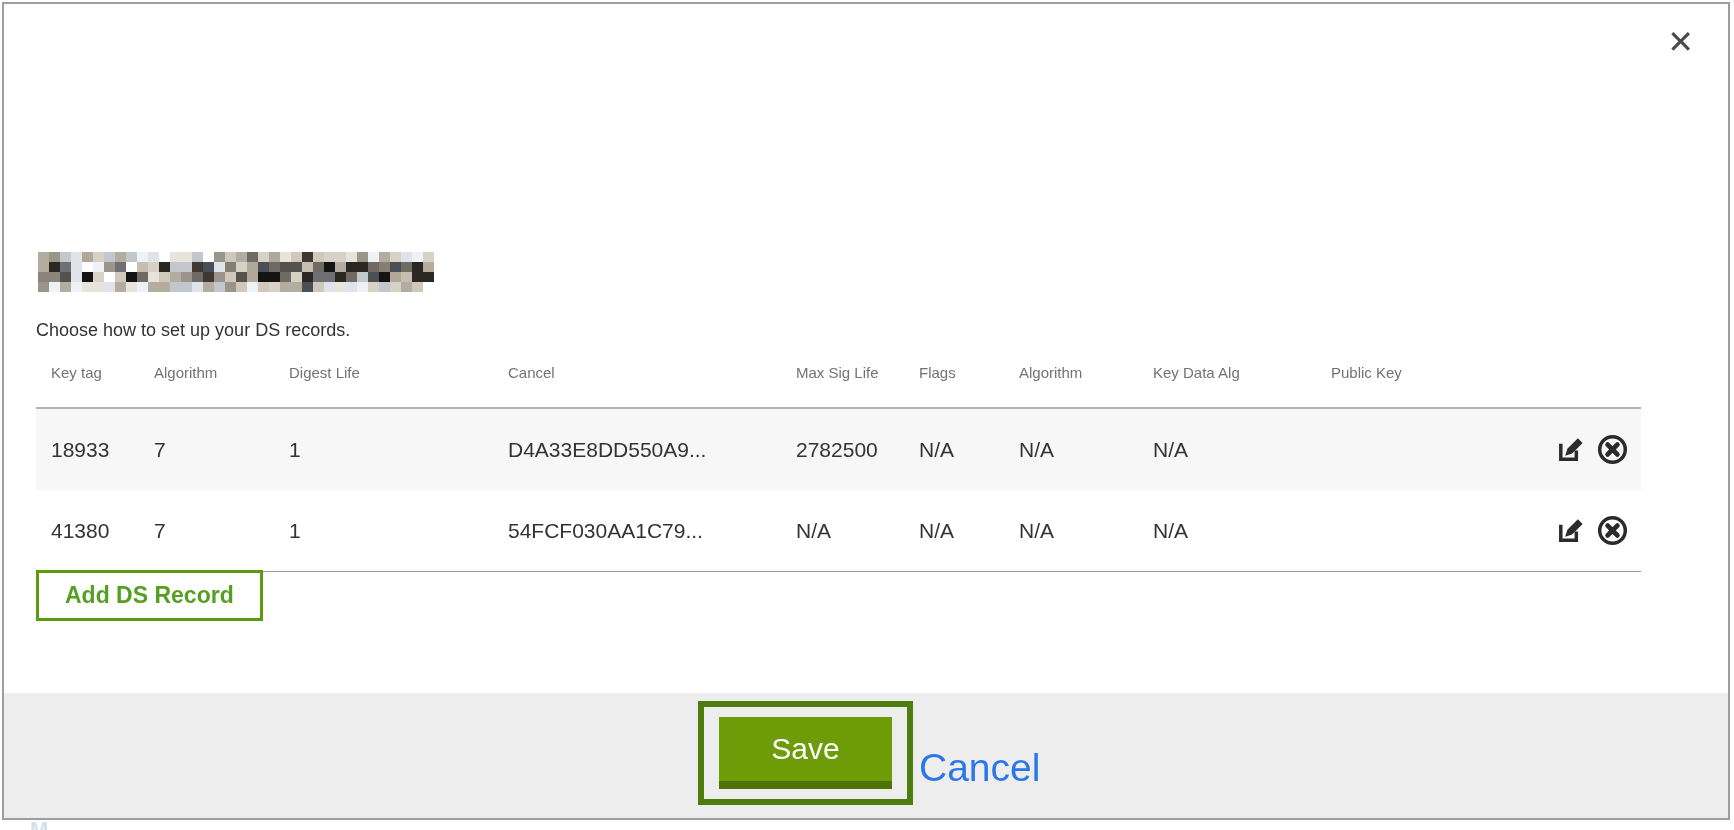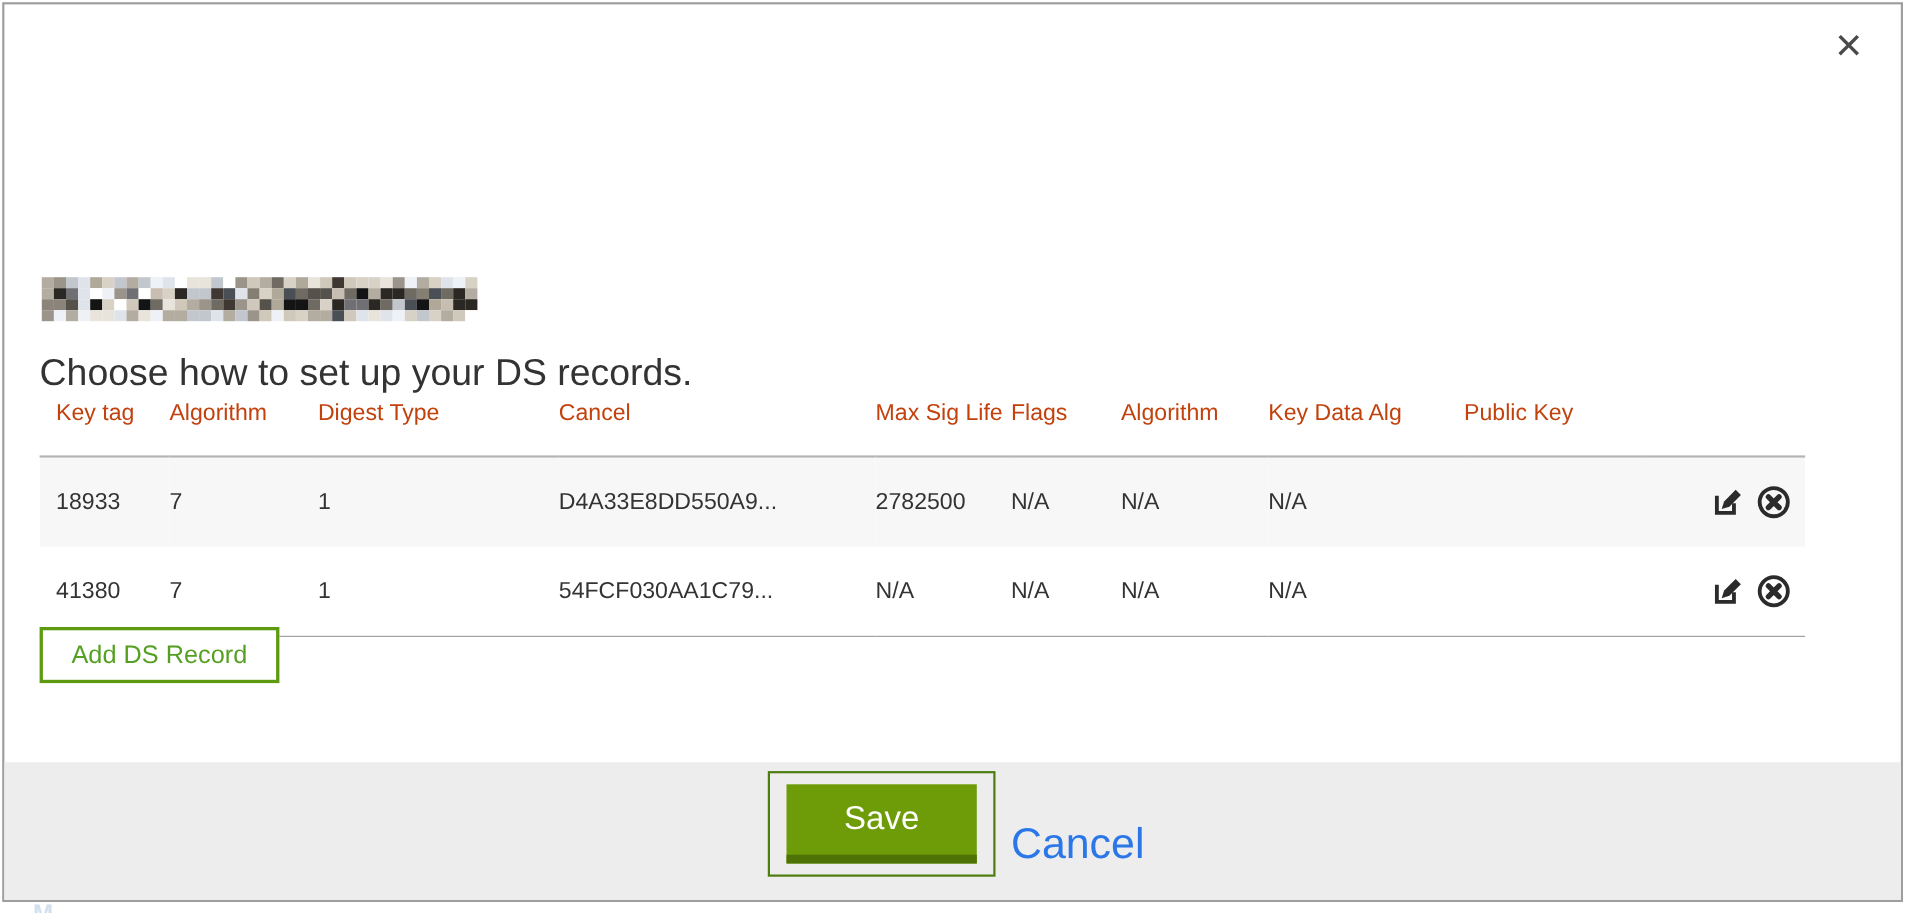--- a/index.html
+++ b/index.html
@@ -23,29 +23,29 @@
   }
 
   .mosaic {
     position:absolute; left:34px; top:248px;
     font-size:0; line-height:0;
   }
   .mosaic .px { display:inline-block; width:11px; height:10px; }
 
   .instruction {
     position:absolute; left:32px; top:316px;
-    font-size:34px; color:#333333;
+    font-size:18px; color:#333333;
   }
 
   .ds-table {
     position:absolute; left:32px; top:354px;
     width:1605px; border-collapse:collapse; table-layout:fixed;
   }
   .ds-table th {
-    text-align:left; font-size:21px; font-weight:400; color:#c2410c;
+    text-align:left; font-size:15px; font-weight:400; color:#737373;
     padding:6px 0 26px 0; border-bottom:2px solid #b3b3b3; white-space:nowrap;
   }
   .ds-table td {
     font-size:21px; color:#333333; padding:24px 0; white-space:nowrap;
     overflow:hidden; text-overflow:ellipsis;
   }
   .ds-table tr.stripe td { background:#f7f7f7; }
   .ds-table tbody tr:last-child td { border-bottom:1px solid #9a9a9a; }
   .ds-table .c1 { width:118px; } .ds-table .c2 { width:135px; }
   .ds-table .c3 { width:219px; } .ds-table .c4 { width:288px; }
@@ -54,31 +54,31 @@
   .ds-table .c9 { width:160px; } .ds-table .c10 { width:150px; }
   .ds-table .pad-first { padding-left:15px; }
   .actions-cell { text-align:right; padding-right:12px !important; }
   .icon-btn { display:inline-block; vertical-align:middle; cursor:pointer; line-height:0; background:none; border:none; padding:0; }
   .icon-btn + .icon-btn { margin-left:3px; }
 
   .add-btn {
     position:absolute; left:32px; top:566px;
     background:#ffffff; border:3px solid #5c9b10; color:#55a021;
     font-size:23px; font-family:"Liberation Sans", sans-serif;
-    padding:9px 26px; cursor:pointer;
+    padding:9px 26px; cursor:pointer;font-weight:bold;
   }
 
   .footer {
     position:absolute; left:0; right:0; bottom:0; height:125px;
     background:#ededed;
   }
 
   .annotation-box {
     position:absolute; left:694px; top:697px;
-    border:2px solid #4d7c0f; padding:10px 15px; background:transparent;
+    border:6px solid #4d7c0f; padding:10px 15px; background:transparent;
   }
   .save-btn {
     display:block; width:173px; height:72px;
     background:#6e9c08; border:none; border-bottom:8px solid #4f7207;
     color:#ffffff; font-size:30px; font-family:"Liberation Sans", sans-serif;
     cursor:pointer;
   }
   .cancel-link {
     position:absolute; left:915px; top:742px;
     font-size:39px; color:#2c77e8; text-decoration:none; cursor:pointer;
@@ -100,21 +100,21 @@
 
   <div class="mosaic"><span class="px" style="background: rgb(179, 172, 160);"></span><span class="px" style="background: rgb(154, 148, 138);"></span><span class="px" style="background: rgb(194, 198, 205);"></span><span class="px" style="background: rgb(223, 227, 234);"></span><span class="px" style="background: rgb(176, 168, 152);"></span><span class="px" style="background: rgb(216, 210, 198);"></span><span class="px" style="background: rgb(194, 198, 205);"></span><span class="px" style="background: rgb(179, 172, 160);"></span><span class="px" style="background: rgb(194, 198, 205);"></span><span class="px" style="background: rgb(238, 241, 245);"></span><span class="px" style="background: rgb(223, 227, 234);"></span><span class="px" style="background: rgb(255, 255, 255);"></span><span class="px" style="background: rgb(232, 228, 220);"></span><span class="px" style="background: rgb(232, 228, 220);"></span><span class="px" style="background: rgb(194, 198, 205);"></span><span class="px" style="background: rgb(255, 255, 255);"></span><span class="px" style="background: rgb(154, 148, 138);"></span><span class="px" style="background: rgb(207, 200, 187);"></span><span class="px" style="background: rgb(179, 172, 160);"></span><span class="px" style="background: rgb(111, 107, 99);"></span><span class="px" style="background: rgb(216, 210, 198);"></span><span class="px" style="background: rgb(176, 168, 152);"></span><span class="px" style="background: rgb(232, 228, 220);"></span><span class="px" style="background: rgb(207, 200, 187);"></span><span class="px" style="background: rgb(63, 56, 50);"></span><span class="px" style="background: rgb(207, 200, 187);"></span><span class="px" style="background: rgb(216, 210, 198);"></span><span class="px" style="background: rgb(216, 210, 198);"></span><span class="px" style="background: rgb(232, 228, 220);"></span><span class="px" style="background: rgb(154, 148, 138);"></span><span class="px" style="background: rgb(238, 241, 245);"></span><span class="px" style="background: rgb(179, 172, 160);"></span><span class="px" style="background: rgb(216, 210, 198);"></span><span class="px" style="background: rgb(223, 227, 234);"></span><span class="px" style="background: rgb(238, 241, 245);"></span><span class="px" style="background: rgb(216, 210, 198);"></span><br><span class="px" style="background: rgb(179, 172, 160);"></span><span class="px" style="background: rgb(43, 39, 34);"></span><span class="px" style="background: rgb(111, 111, 116);"></span><span class="px" style="background: rgb(223, 227, 234);"></span><span class="px" style="background: rgb(255, 255, 255);"></span><span class="px" style="background: rgb(238, 241, 245);"></span><span class="px" style="background: rgb(154, 148, 138);"></span><span class="px" style="background: rgb(111, 111, 116);"></span><span class="px" style="background: rgb(255, 255, 255);"></span><span class="px" style="background: rgb(199, 190, 177);"></span><span class="px" style="background: rgb(216, 210, 198);"></span><span class="px" style="background: rgb(43, 39, 34);"></span><span class="px" style="background: rgb(194, 198, 205);"></span><span class="px" style="background: rgb(194, 198, 205);"></span><span class="px" style="background: rgb(63, 56, 50);"></span><span class="px" style="background: rgb(74, 78, 85);"></span><span class="px" style="background: rgb(223, 227, 234);"></span><span class="px" style="background: rgb(133, 126, 115);"></span><span class="px" style="background: rgb(216, 210, 198);"></span><span class="px" style="background: rgb(176, 168, 152);"></span><span class="px" style="background: rgb(74, 78, 85);"></span><span class="px" style="background: rgb(111, 107, 99);"></span><span class="px" style="background: rgb(85, 81, 75);"></span><span class="px" style="background: rgb(85, 81, 75);"></span><span class="px" style="background: rgb(199, 190, 177);"></span><span class="px" style="background: rgb(111, 107, 99);"></span><span class="px" style="background: rgb(20, 20, 20);"></span><span class="px" style="background: rgb(179, 172, 160);"></span><span class="px" style="background: rgb(43, 39, 34);"></span><span class="px" style="background: rgb(43, 39, 34);"></span><span class="px" style="background: rgb(111, 107, 99);"></span><span class="px" style="background: rgb(133, 126, 115);"></span><span class="px" style="background: rgb(74, 78, 85);"></span><span class="px" style="background: rgb(111, 107, 99);"></span><span class="px" style="background: rgb(43, 39, 34);"></span><span class="px" style="background: rgb(179, 172, 160);"></span><br><span class="px" style="background: rgb(138, 132, 122);"></span><span class="px" style="background: rgb(138, 132, 122);"></span><span class="px" style="background: rgb(85, 81, 75);"></span><span class="px" style="background: rgb(223, 227, 234);"></span><span class="px" style="background: rgb(20, 20, 20);"></span><span class="px" style="background: rgb(216, 210, 198);"></span><span class="px" style="background: rgb(255, 255, 255);"></span><span class="px" style="background: rgb(207, 200, 187);"></span><span class="px" style="background: rgb(20, 20, 20);"></span><span class="px" style="background: rgb(111, 107, 99);"></span><span class="px" style="background: rgb(232, 228, 220);"></span><span class="px" style="background: rgb(207, 200, 187);"></span><span class="px" style="background: rgb(179, 172, 160);"></span><span class="px" style="background: rgb(154, 148, 138);"></span><span class="px" style="background: rgb(111, 107, 99);"></span><span class="px" style="background: rgb(63, 56, 50);"></span><span class="px" style="background: rgb(154, 148, 138);"></span><span class="px" style="background: rgb(207, 200, 187);"></span><span class="px" style="background: rgb(85, 81, 75);"></span><span class="px" style="background: rgb(176, 168, 152);"></span><span class="px" style="background: rgb(20, 20, 20);"></span><span class="px" style="background: rgb(20, 20, 20);"></span><span class="px" style="background: rgb(111, 107, 99);"></span><span class="px" style="background: rgb(216, 210, 198);"></span><span class="px" style="background: rgb(43, 39, 34);"></span><span class="px" style="background: rgb(111, 111, 116);"></span><span class="px" style="background: rgb(111, 111, 116);"></span><span class="px" style="background: rgb(43, 39, 34);"></span><span class="px" style="background: rgb(111, 107, 99);"></span><span class="px" style="background: rgb(194, 198, 205);"></span><span class="px" style="background: rgb(74, 78, 85);"></span><span class="px" style="background: rgb(20, 20, 20);"></span><span class="px" style="background: rgb(176, 168, 152);"></span><span class="px" style="background: rgb(199, 190, 177);"></span><span class="px" style="background: rgb(43, 39, 34);"></span><span class="px" style="background: rgb(43, 39, 34);"></span><br><span class="px" style="background: rgb(154, 148, 138);"></span><span class="px" style="background: rgb(238, 241, 245);"></span><span class="px" style="background: rgb(179, 172, 160);"></span><span class="px" style="background: rgb(238, 241, 245);"></span><span class="px" style="background: rgb(232, 228, 220);"></span><span class="px" style="background: rgb(232, 228, 220);"></span><span class="px" style="background: rgb(223, 227, 234);"></span><span class="px" style="background: rgb(179, 172, 160);"></span><span class="px" style="background: rgb(232, 228, 220);"></span><span class="px" style="background: rgb(238, 241, 245);"></span><span class="px" style="background: rgb(179, 172, 160);"></span><span class="px" style="background: rgb(179, 172, 160);"></span><span class="px" style="background: rgb(194, 198, 205);"></span><span class="px" style="background: rgb(194, 198, 205);"></span><span class="px" style="background: rgb(223, 227, 234);"></span><span class="px" style="background: rgb(179, 172, 160);"></span><span class="px" style="background: rgb(194, 198, 205);"></span><span class="px" style="background: rgb(154, 148, 138);"></span><span class="px" style="background: rgb(207, 200, 187);"></span><span class="px" style="background: rgb(238, 241, 245);"></span><span class="px" style="background: rgb(207, 200, 187);"></span><span class="px" style="background: rgb(216, 210, 198);"></span><span class="px" style="background: rgb(179, 172, 160);"></span><span class="px" style="background: rgb(179, 172, 160);"></span><span class="px" style="background: rgb(74, 78, 85);"></span><span class="px" style="background: rgb(207, 200, 187);"></span><span class="px" style="background: rgb(223, 227, 234);"></span><span class="px" style="background: rgb(232, 228, 220);"></span><span class="px" style="background: rgb(223, 227, 234);"></span><span class="px" style="background: rgb(238, 241, 245);"></span><span class="px" style="background: rgb(216, 210, 198);"></span><span class="px" style="background: rgb(194, 198, 205);"></span><span class="px" style="background: rgb(216, 210, 198);"></span><span class="px" style="background: rgb(179, 172, 160);"></span><span class="px" style="background: rgb(207, 200, 187);"></span><span class="px" style="background: rgb(255, 255, 255);"></span><br></div>
 
   <p class="instruction">Choose how to set up your DS records.</p>
 
   <table class="ds-table">
     <thead>
       <tr>
         <th class="c1 pad-first">Key tag</th>
         <th class="c2">Algorithm</th>
-        <th class="c3">Digest Type</th>
+        <th class="c3">Digest Life</th>
         <th class="c4">Cancel</th>
         <th class="c5">Max Sig Life</th>
         <th class="c6">Flags</th>
         <th class="c7">Algorithm</th>
         <th class="c8">Key Data Alg</th>
         <th class="c9">Public Key</th>
         <th class="c10"></th>
       </tr>
     </thead>
     <tbody>

